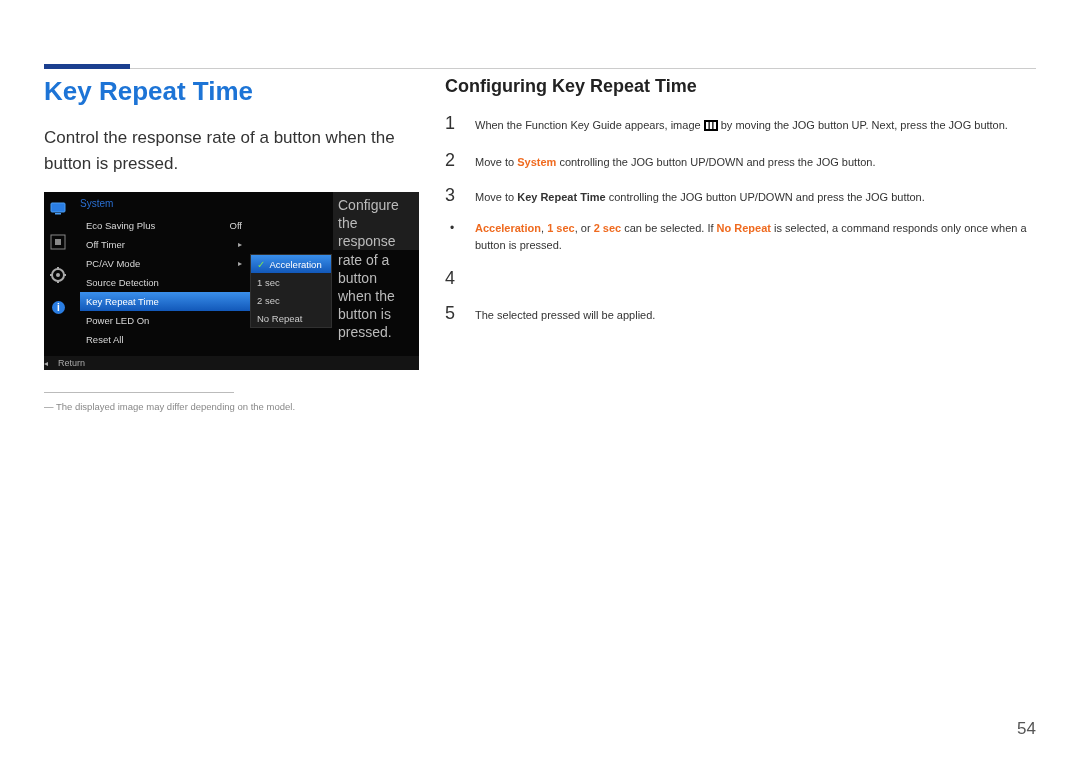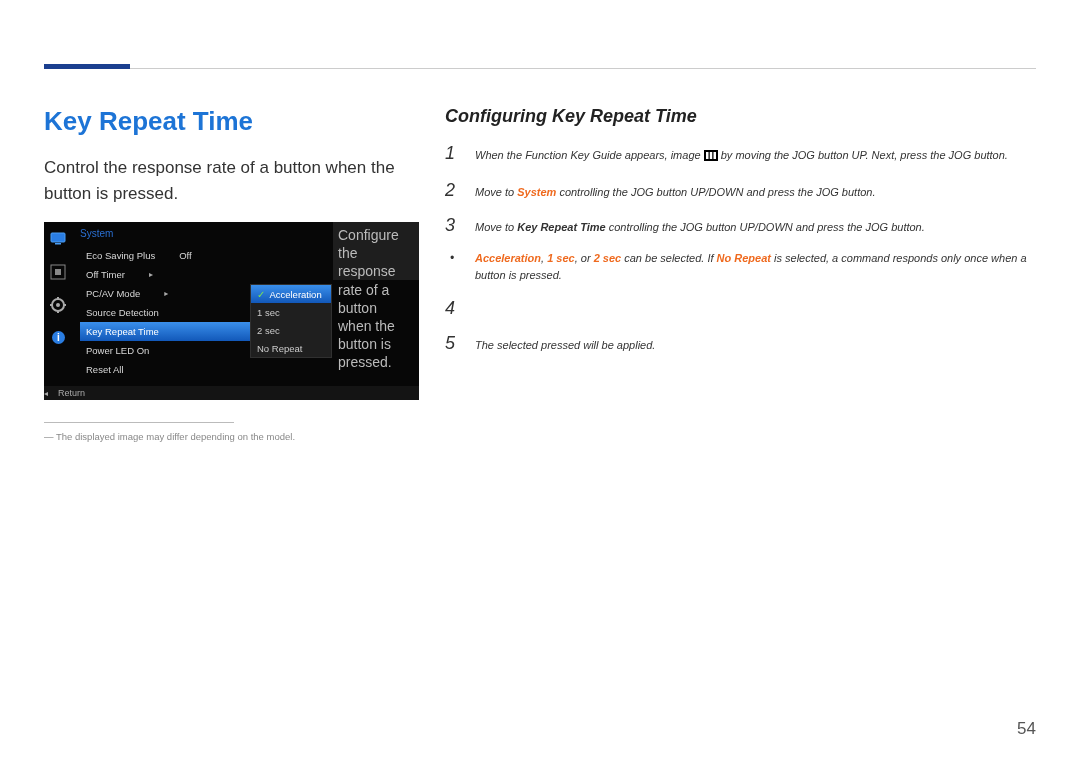--- a/index.html
+++ b/index.html
@@ -8,21 +8,21 @@
     height: 763px;
     background: #fff;
     font-family: "Segoe UI", Arial, sans-serif;
     position: relative;
     color: #222;
   }
   .page {
     position: relative;
     width: 100%;
     height: 100%;
-    padding: 58px 44px 0 44px;
+    padding: 28px 44px 0 44px;
   }
   .top-rule {
     position: absolute;
     top: 68px;
     left: 44px;
     right: 44px;
     height: 1px;
     background: #ccc;
   }
   .top-rule-accent {
@@ -32,21 +32,21 @@
     width: 86px;
     height: 5px;
     background: #1b3f8f;
   }
   .content {
     display: flex;
     margin-top: 48px;
     gap: 26px;
   }
   .left-col { width: 375px; }
-  .right-col { flex: 1; font-style: italic; }
+  .right-col { flex: 1; }
   h1.section-title {
     font-size: 26px;
     font-weight: 700;
     color: #1d74d6;
     margin-bottom: 18px;
   }
   .intro {
     font-size: 17px;
     line-height: 1.5;
     color: #333;
@@ -84,25 +84,24 @@
   }
   .osd-menu {
     position: absolute;
     top: 24px; left: 36px;
     width: 170px;
   }
   .osd-menu .row {
     height: 19px;
     display: flex;
     align-items: center;
-    justify-content: flex-start;
+    justify-content: space-between;
     padding: 0 8px 0 6px;
     font-size: 9.5px;
     color: #d8d8d8;
-    gap: 24px;
   }
   .osd-menu .row.selected {
     background: linear-gradient(#3a8feb, #1258b9);
     color: #fff;
   }
   .osd-submenu {
     position: absolute;
     top: 62px; left: 206px;
     width: 82px;
     background: #1f1f1f;

